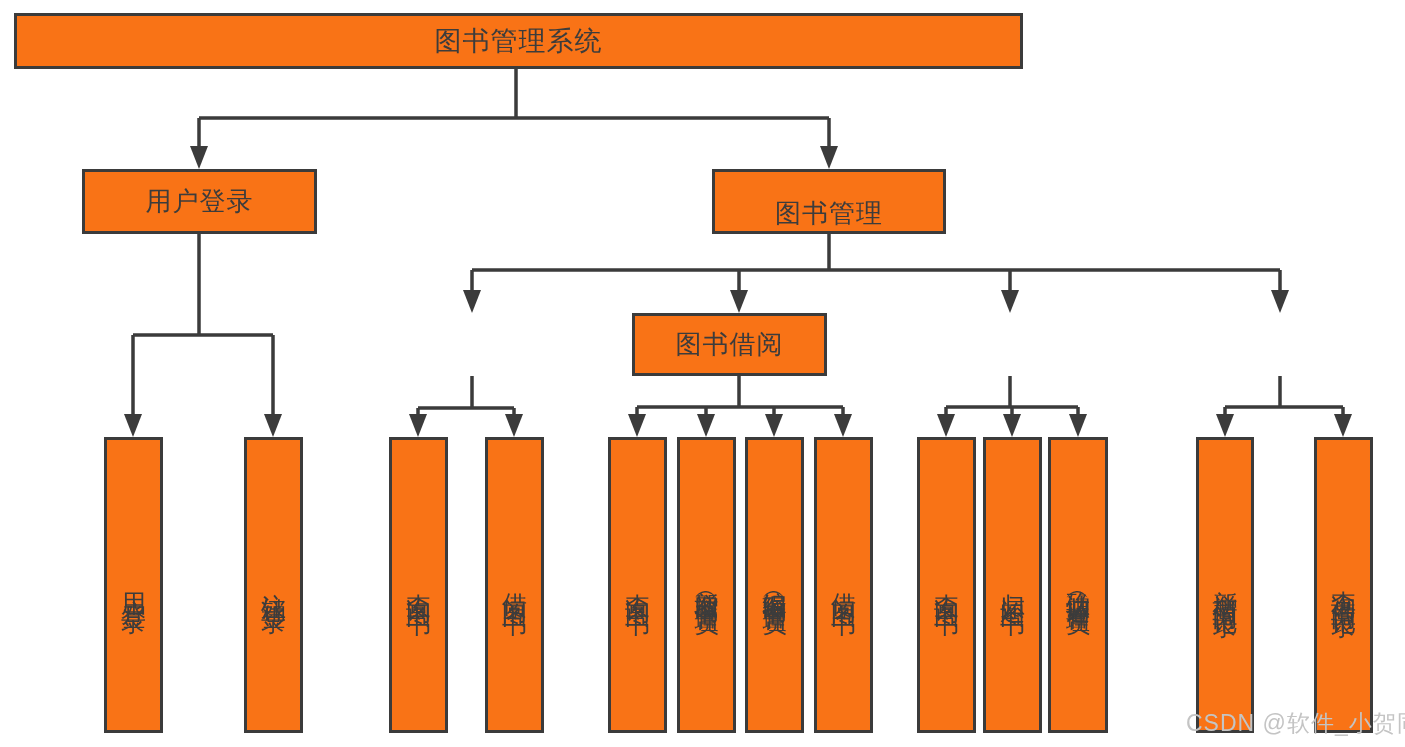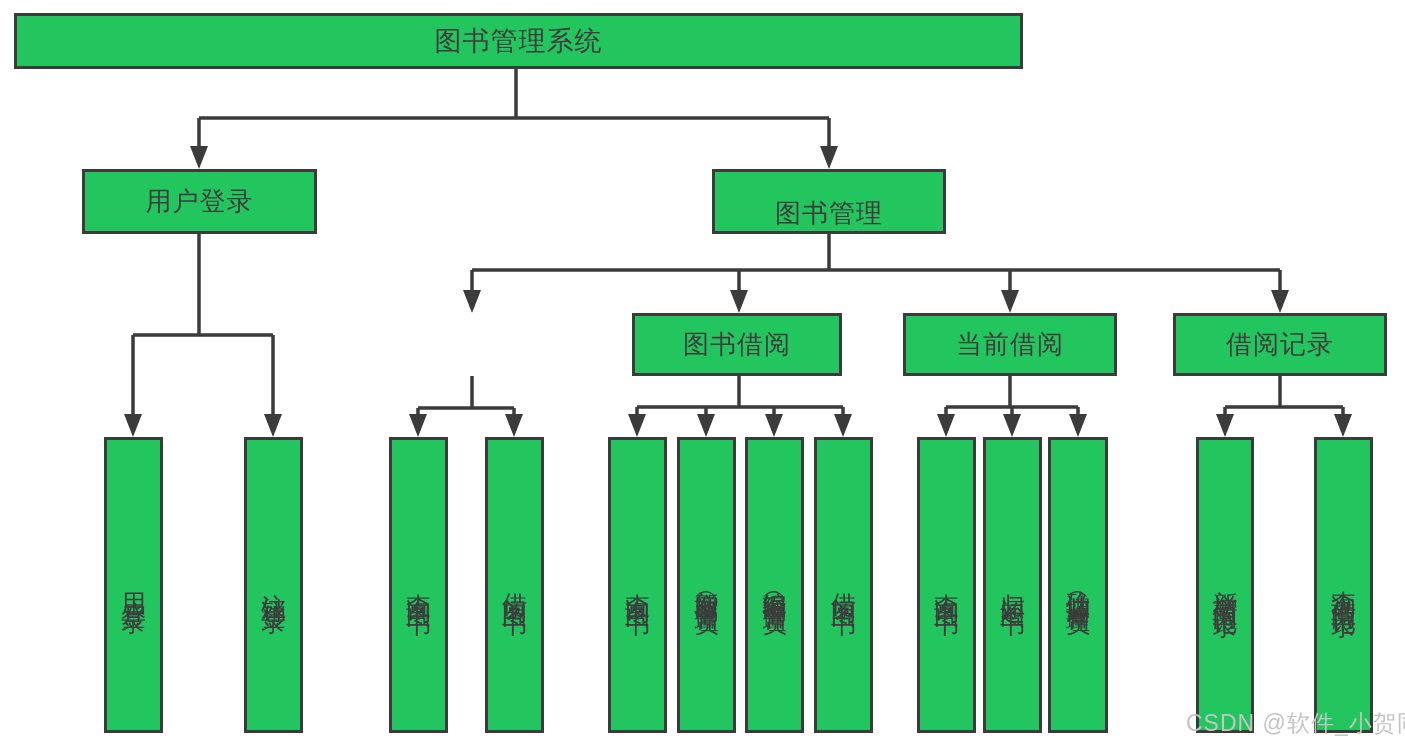--- a/index.html
+++ b/index.html
@@ -20,21 +20,21 @@
     left: 0;
     top: 0;
     width: 1405px;
     height: 747px;
     pointer-events: none;
   }
   .node {
     position: absolute;
     box-sizing: border-box;
     border: 3px solid #3b3b3b;
-    background: #22c55e;
+    background: #f97316;
     display: flex;
     align-items: center;
     justify-content: center;
     color: #3c3c3c;
     font-size: 26px;
     letter-spacing: 1px;
     white-space: nowrap;
   }
   .node .hlabel {
     display: block;
@@ -44,21 +44,21 @@
     text-orientation: mixed;
     letter-spacing: 6px;
     font-size: 25px;
     line-height: 1;
   }
   
   .p-root      { left: 14px;  top: 13px;  width: 1009px; height: 56px; font-size: 27px; }
   .p-l2-login  { left: 82px;  top: 169px; width: 235px;  height: 65px; }
   .p-l2-mgmt   { left: 712px; top: 169px; width: 234px;  height: 65px; align-items: flex-end; }
   .p-l3-nb     { left: 362px; top: 313px; width: 221px;  height: 63px; }
-  .p-l3-bb     { left: 632px; top: 313px; width: 210px;  height: 63px; }
+  .p-l3-bb     { left: 632px; top: 313px; width: 195px;  height: 63px; }
   .p-l3-cb     { left: 903px; top: 313px; width: 214px;  height: 63px; }
   .p-l3-br     { left: 1173px;top: 313px; width: 214px;  height: 63px; }
   .leaf        { top: 437px;  height: 296px; width: 59px; }
   .p-u1 { left: 104px; }
   .p-u2 { left: 244px; }
   .p-n1 { left: 389px; }
   .p-n2 { left: 485px; }
   .p-b1 { left: 608px; }
   .p-b2 { left: 677px; }
   .p-b3 { left: 745px; }
@@ -141,26 +141,20 @@
   <div class="node p-l2-login">
     <span class="hlabel">用户登录</span>
   </div>
   <div class="node p-l2-mgmt">
     <span class="hlabel">图书管理</span>
   </div>
 
   <div class="node p-l3-bb">
     <span class="hlabel">图书借阅</span>
   </div>
-  <div class="node p-l3-cb">
-    <span class="hlabel">当前借阅</span>
-  </div>
-  <div class="node p-l3-br">
-    <span class="hlabel">借阅记录</span>
-  </div>
 
   <div class="node vnode leaf p-u1">
     <span class="vlabel">用户登录</span>
   </div>
   <div class="node vnode leaf p-u2">
     <span class="vlabel">注销登录</span>
   </div>
 
   <div class="node vnode leaf p-n1">
     <span class="vlabel">查询图书</span>

